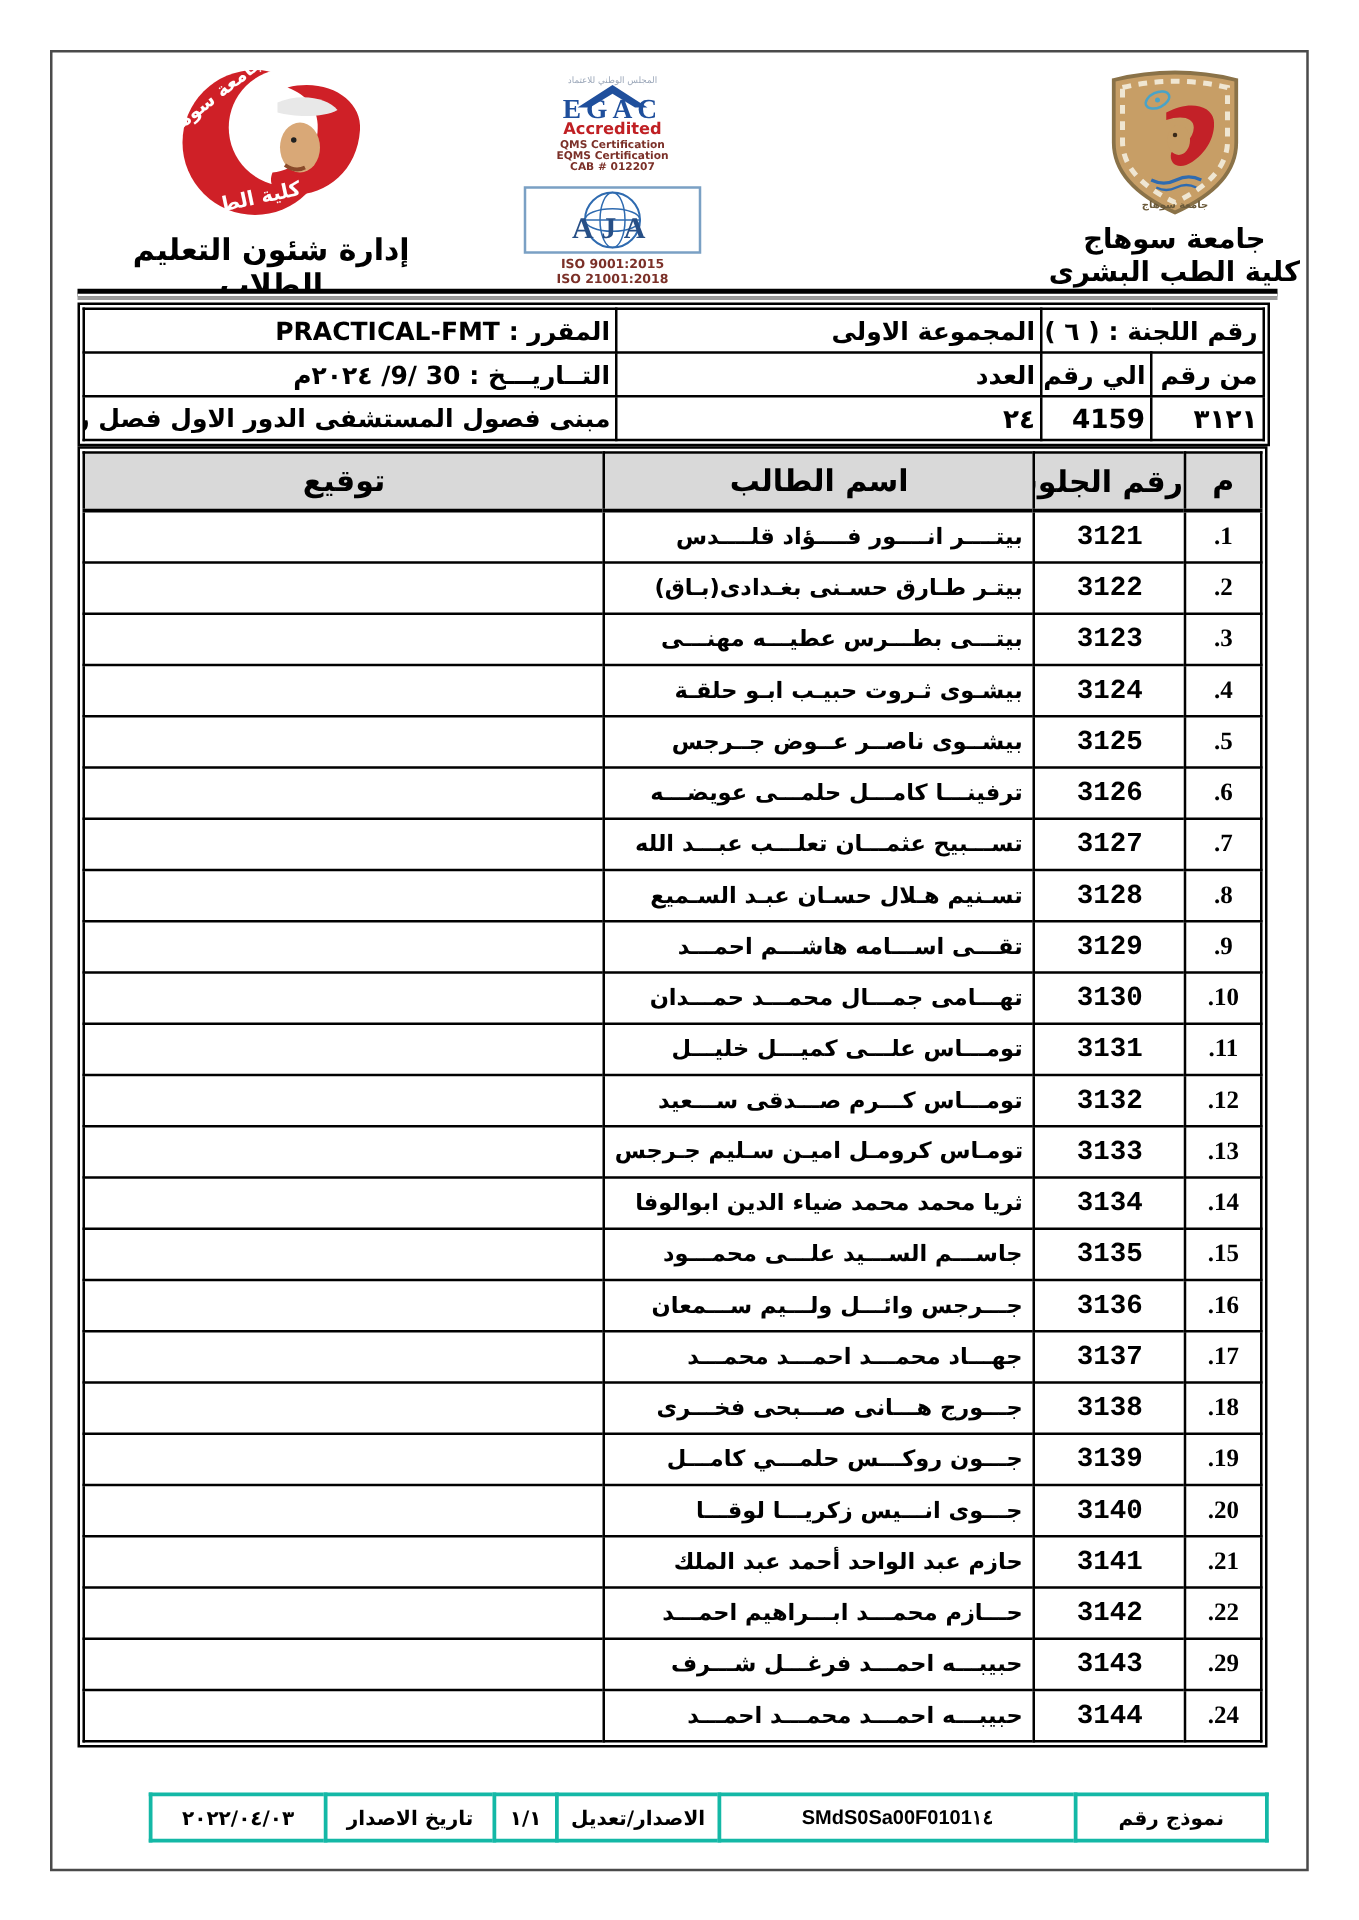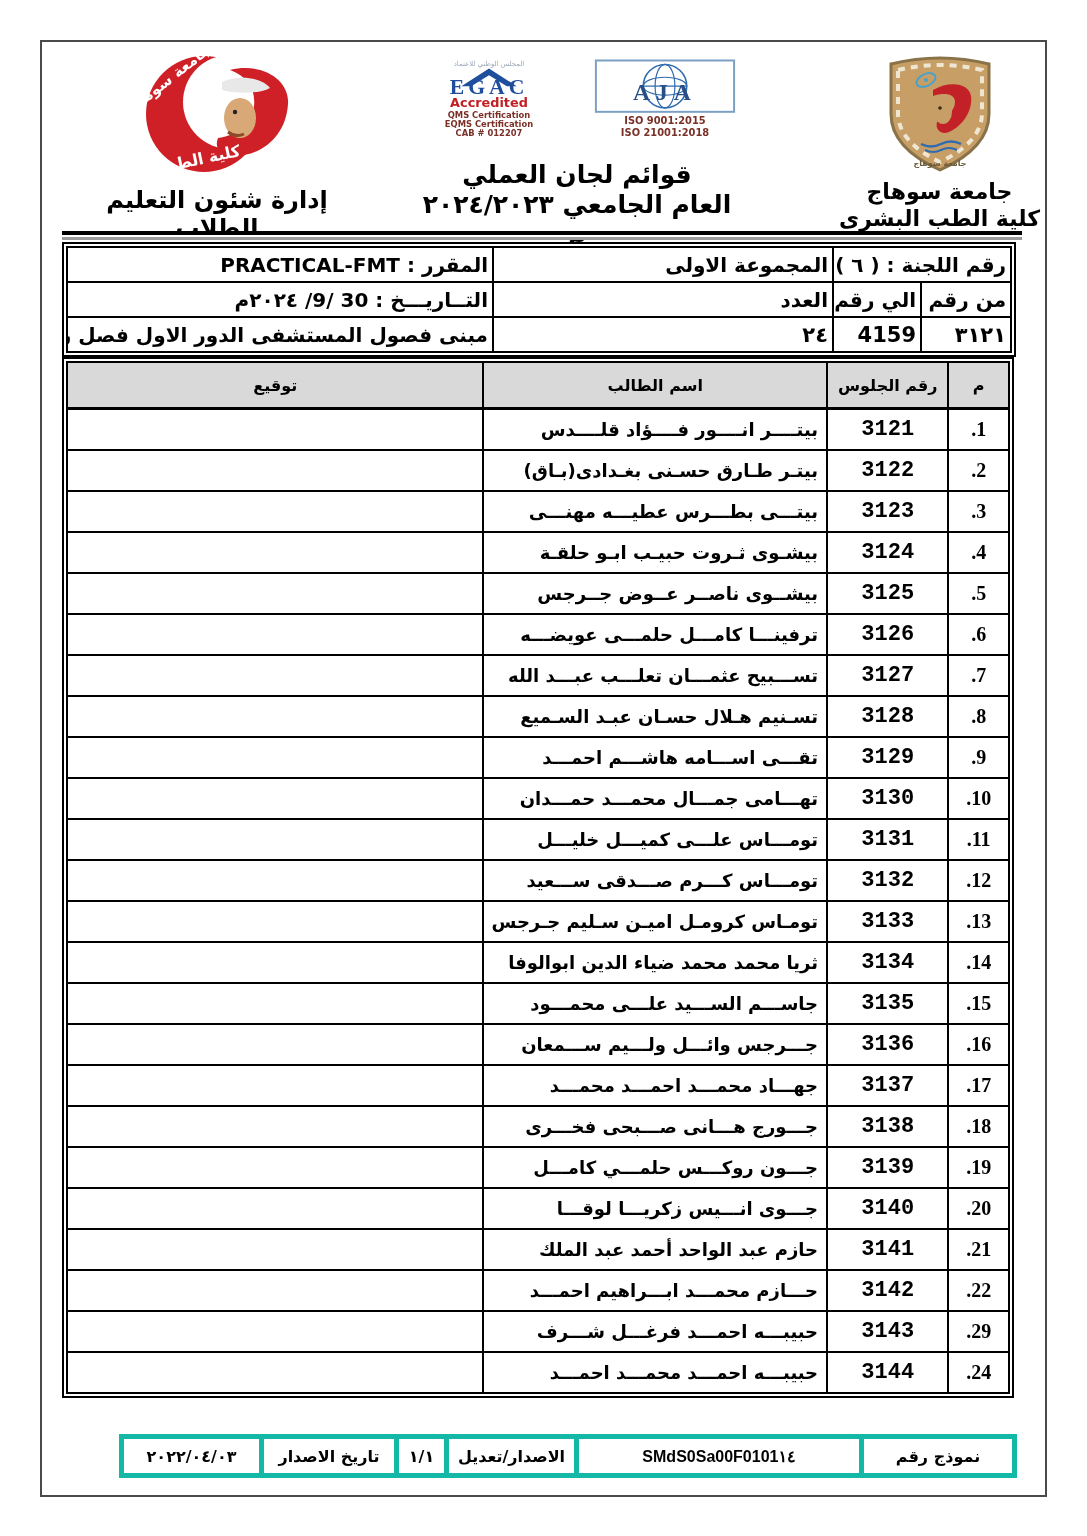--- a/index.html
+++ b/index.html
@@ -5,21 +5,21 @@
   html,body{margin:0;padding:0;background:#ffffff;}
   .canvas{position:relative;width:1087px;height:1536px;background:#fff;overflow:hidden;
           font-family:"DejaVu Sans",sans-serif;color:#000;}
   .sheet{position:absolute;left:40px;top:40px;width:1003px;height:1453px;
          border:2px solid #4a4a4a;background:#fff;}
 
   
   .hdr-left{position:absolute;left:50px;top:10px;width:250px;text-align:center;}
   .hdr-left .caption{margin-top:2px;font-size:24px;font-weight:bold;}
   .hdr-center{position:absolute;left:370px;top:14px;width:330px;text-align:center;}
-  .logo-row{display:flex;justify-content:center;gap:22px;}
+  .logo-row{display:flex;justify-content:center;gap:6px;flex-direction:column;}
   .title-lines{margin-top:20px;}
   .title-lines div{font-weight:bold;font-size:25px;line-height:30px;direction:rtl;}
   .hdr-right{position:absolute;left:790px;top:10px;width:215px;text-align:center;}
   .hdr-right .uni-lines{margin-top:0px;font-weight:bold;font-size:22px;line-height:27px;direction:rtl;}
   .hdr-rule{position:absolute;left:20px;top:189px;width:960px;height:4px;background:#000;
             border-bottom:2px solid #fff;box-shadow:0 3px 0 #9a9a9a;}
 
   
   table{border-collapse:collapse;table-layout:fixed;}
   .dbl{border:2px solid #000;box-shadow:0 0 0 2px #fff,0 0 0 4px #000;background:#fff;}
@@ -27,34 +27,34 @@
   
   .info-table{position:absolute;left:24px;top:204px;width:944px;direction:rtl;}
   .info-table td{border:2px solid #000;height:33px;vertical-align:middle;
                  font-weight:bold;font-size:20px;padding:0 4px;overflow:hidden;white-space:nowrap;}
   .info-table .num{font-size:21px;}
   .loc{font-size:15px;}
 
   
   .main-table{position:absolute;left:24px;top:319px;width:944px;direction:rtl;}
   .main-table td,.main-table th{border:2px solid #000;vertical-align:middle;overflow:hidden;white-space:nowrap;}
-  .main-table thead th{background:#d9d9d9;height:42px;font-size:16px;font-weight:bold;text-align:center;
+  .main-table thead th{background:#d9d9d9;height:42px;font-size:24px;font-weight:bold;text-align:center;
                        border-bottom:3px solid #000;}
   .main-table tbody td{height:37px;}
   .col-idx{width:60px;} .col-seat{width:120px;} .col-name{width:340px;} .col-sign{width:412px;}
   td.idx{text-align:center;font-family:"Liberation Serif","DejaVu Serif",serif;
          font-weight:bold;font-size:20px;}
   td.seat{text-align:center;font-family:Liberation Mono, monospace;
           font-weight:bold;font-size:22px;direction:ltr;}
   td.sname{text-align:right;font-weight:bold;font-size:18px;padding:0 8px;}
   td.sign{background:#fff;}
 
   
   .foot-table{position:absolute;left:77px;top:1392px;width:893px;direction:rtl;border:1px solid #000;}
-  .foot-table td{border:5px solid #14b8a6;height:32px;text-align:center;vertical-align:middle;
+  .foot-table td{border:3px solid #14b8a6;height:32px;text-align:center;vertical-align:middle;
                  font-weight:bold;font-size:16px;overflow:hidden;white-space:nowrap;}
   .foot-code{font-family:Liberation Sans, sans-serif;font-size:19px;direction:ltr;}
 
   
   .logo-box{width:156px;height:84px;background:#fff;}
 </style>
 </head>
 <body>
 
 <div class="canvas">

